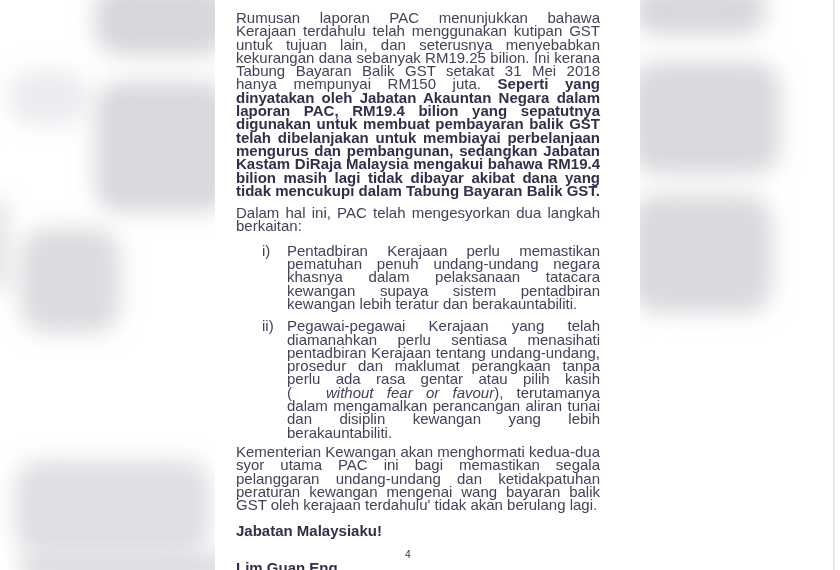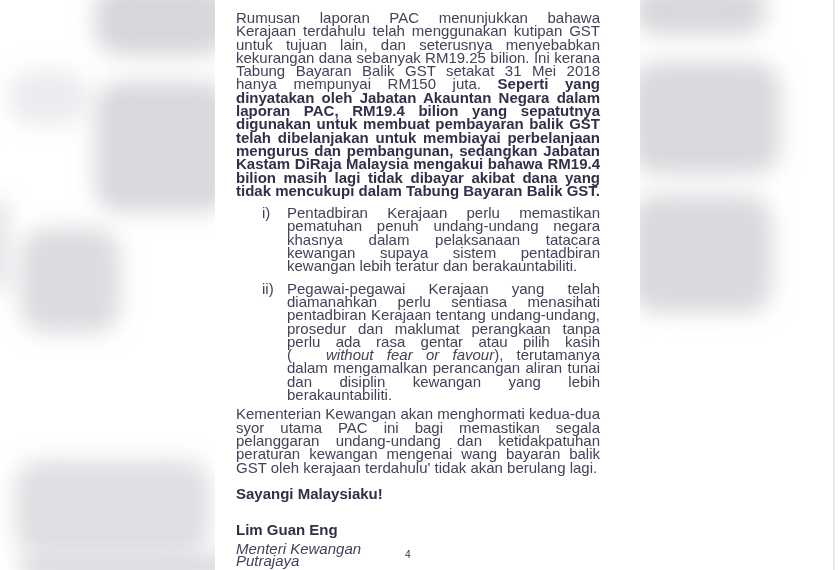--- a/index.html
+++ b/index.html
@@ -89,30 +89,31 @@
 
     <div class="blob" style="left:632px; top:-15px; width:135px; height:50px;  background:#d8d8dc;"></div>
     <div class="blob" style="left:630px; top:62px;  width:150px; height:112px; background:#d9d9dd;"></div>
     <div class="blob" style="left:630px; top:195px; width:142px; height:118px; background:#dadade;"></div>
     <div class="edge-line" style="left:833px;"></div>
   </div>
 
   <div class="page">
     <div class="letter-body" id="letter-body">
         <div class="block p1"><span>Rumusan laporan PAC menunjukkan bahawa Kerajaan terdahulu telah menggunakan kutipan GST untuk tujuan lain, dan seterusnya menyebabkan kekurangan dana sebanyak RM19.25 bilion. Ini kerana Tabung Bayaran Balik GST setakat 31 Mei 2018 hanya mempunyai RM150 juta. </span><span class="bold">Seperti yang dinyatakan oleh Jabatan Akauntan Negara dalam laporan PAC, RM19.4 bilion yang sepatutnya digunakan untuk membuat pembayaran balik GST telah dibelanjakan untuk membiayai perbelanjaan mengurus dan pembangunan, sedangkan Jabatan Kastam DiRaja Malaysia mengakui bahawa RM19.4 bilion masih lagi tidak dibayar akibat dana yang tidak mencukupi dalam Tabung Bayaran Balik GST.</span></div>
+        <div class="block intro"><span>Dalam hal ini, PAC telah mengesyorkan dua langkah berkaitan:</span></div>
         <div class="block item item-i">
           <span class="marker">i)</span>
           <div class="li-text"><span>Pentadbiran Kerajaan perlu memastikan pematuhan penuh undang-undang negara khasnya dalam pelaksanaan tatacara kewangan supaya sistem pentadbiran kewangan lebih teratur dan berakauntabiliti.</span></div>
         </div>
         <div class="block item item-ii">
           <span class="marker">ii)</span>
           <div class="li-text"><span>Pegawai-pegawai Kerajaan yang telah diamanahkan perlu sentiasa menasihati pentadbiran Kerajaan tentang undang-undang, prosedur dan maklumat perangkaan tanpa perlu ada rasa gentar atau pilih kasih (</span><span class="italic">without fear or favour</span><span>), terutamanya dalam mengamalkan perancangan aliran tunai dan disiplin kewangan yang lebih berakauntabiliti.</span></div>
         </div>
         <div class="block closing"><span>Kementerian Kewangan akan menghormati kedua-dua syor utama PAC ini bagi memastikan segala pelanggaran undang-undang dan ketidakpatuhan peraturan kewangan mengenai wang bayaran balik GST oleh kerajaan terdahulu' tidak akan berulang lagi.</span></div>
-        <div class="block slogan"><span class="bold">Sayangi Malaysiaku!</span></div>
+        <div class="block slogan"><span class="bold">Jabatan Malaysiaku!</span></div>
         <div class="block sig-name"><span class="bold">Lim Guan Eng</span></div>
         <div class="block sig-details">
           <div>Menteri Kewangan</div>
           <div>Putrajaya</div>
         </div>
       </div>
     <div class="page-number">4</div>
   </div>
 
 </div>

